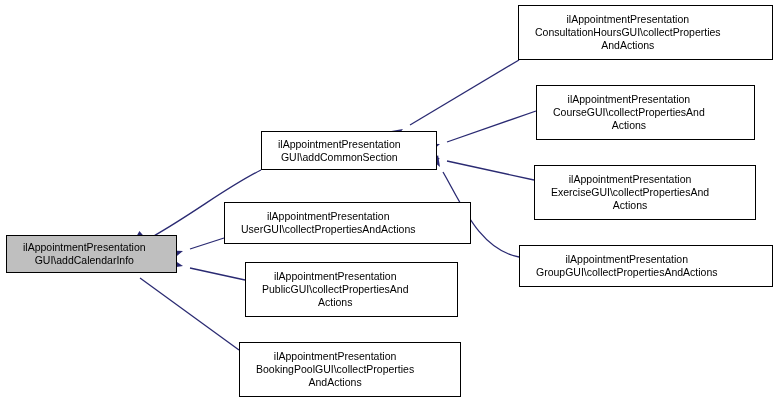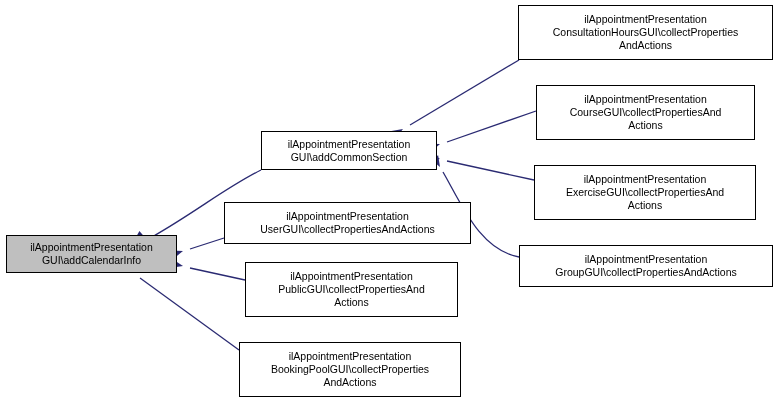--- a/index.html
+++ b/index.html
@@ -24,21 +24,20 @@
     width: 779px;
     height: 405px;
   }
   .node {
     position: absolute;
     box-sizing: border-box;
     border: 1px solid #000000;
     background: #ffffff;
     display: flex;
     align-items: center;
-    justify-content: center;
     text-align: center;
     font-size: 10.5px;
     line-height: 13px;
     color: #000000;
     white-space: pre-line;
     padding: 1px 16px;
   }
   .node.highlight {
     background: #bfbfbf;
   }

